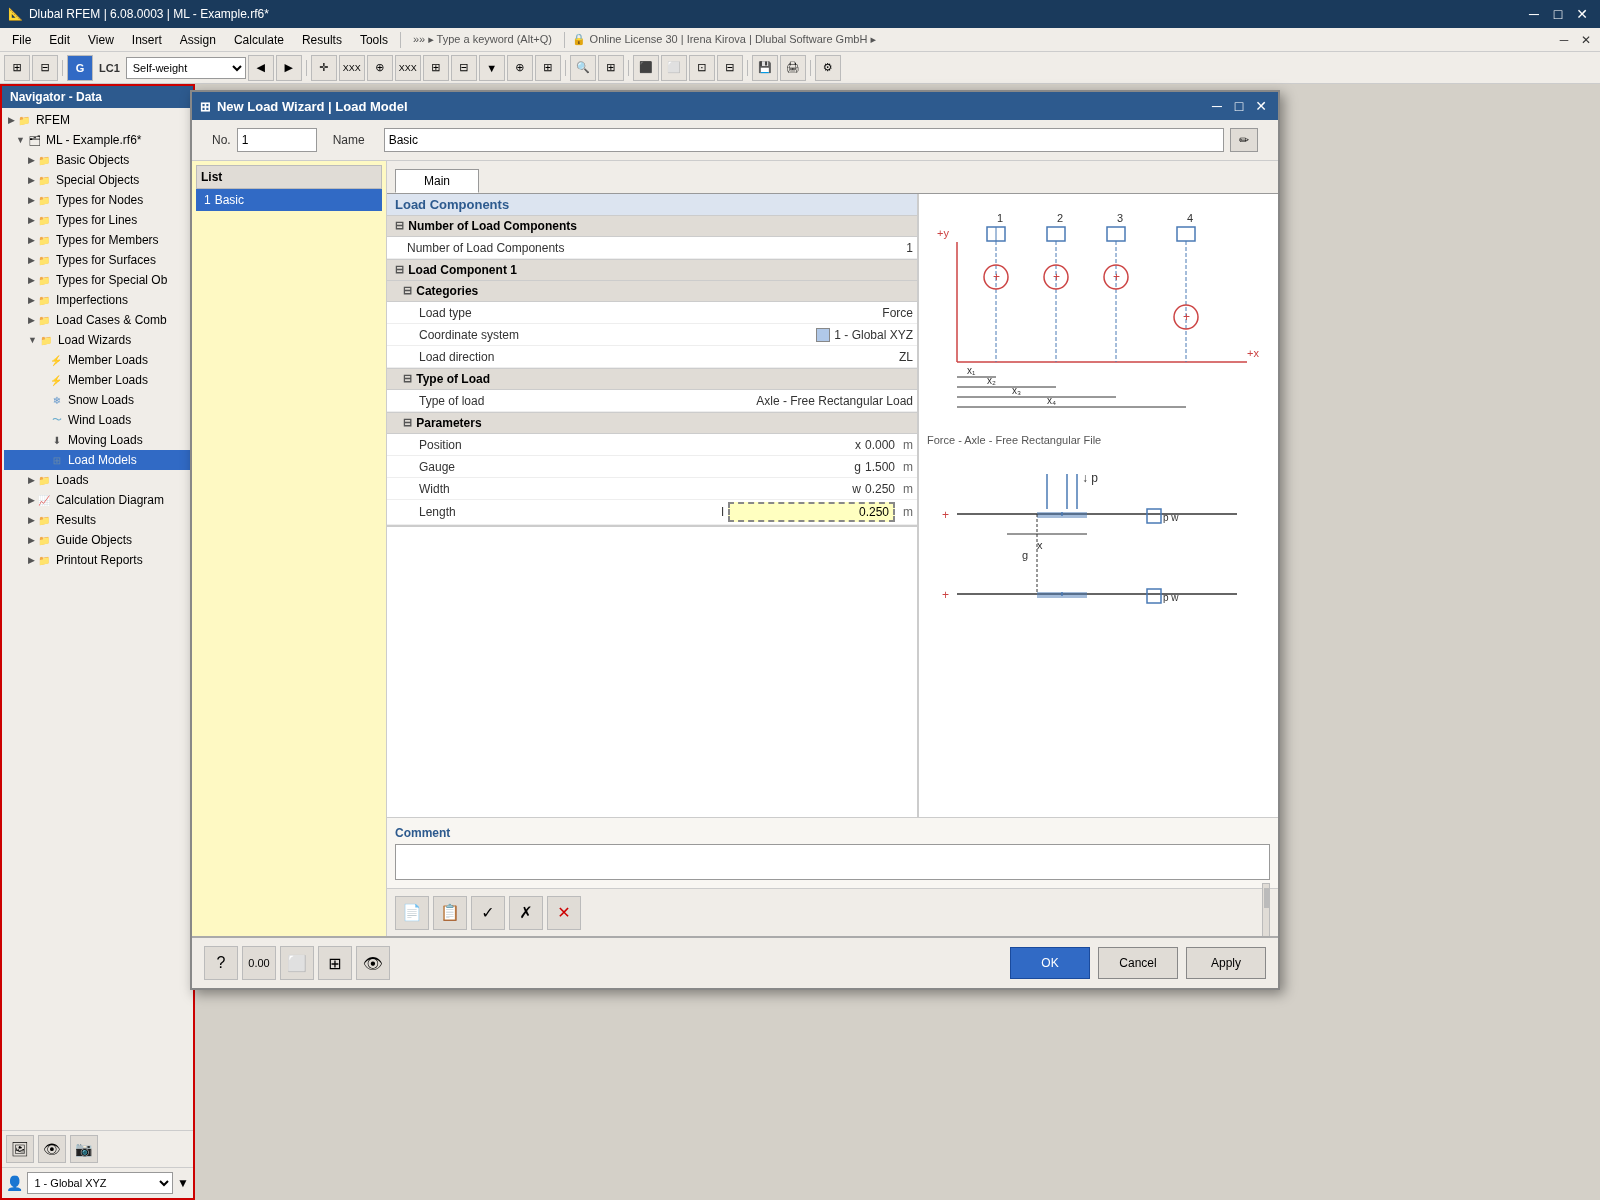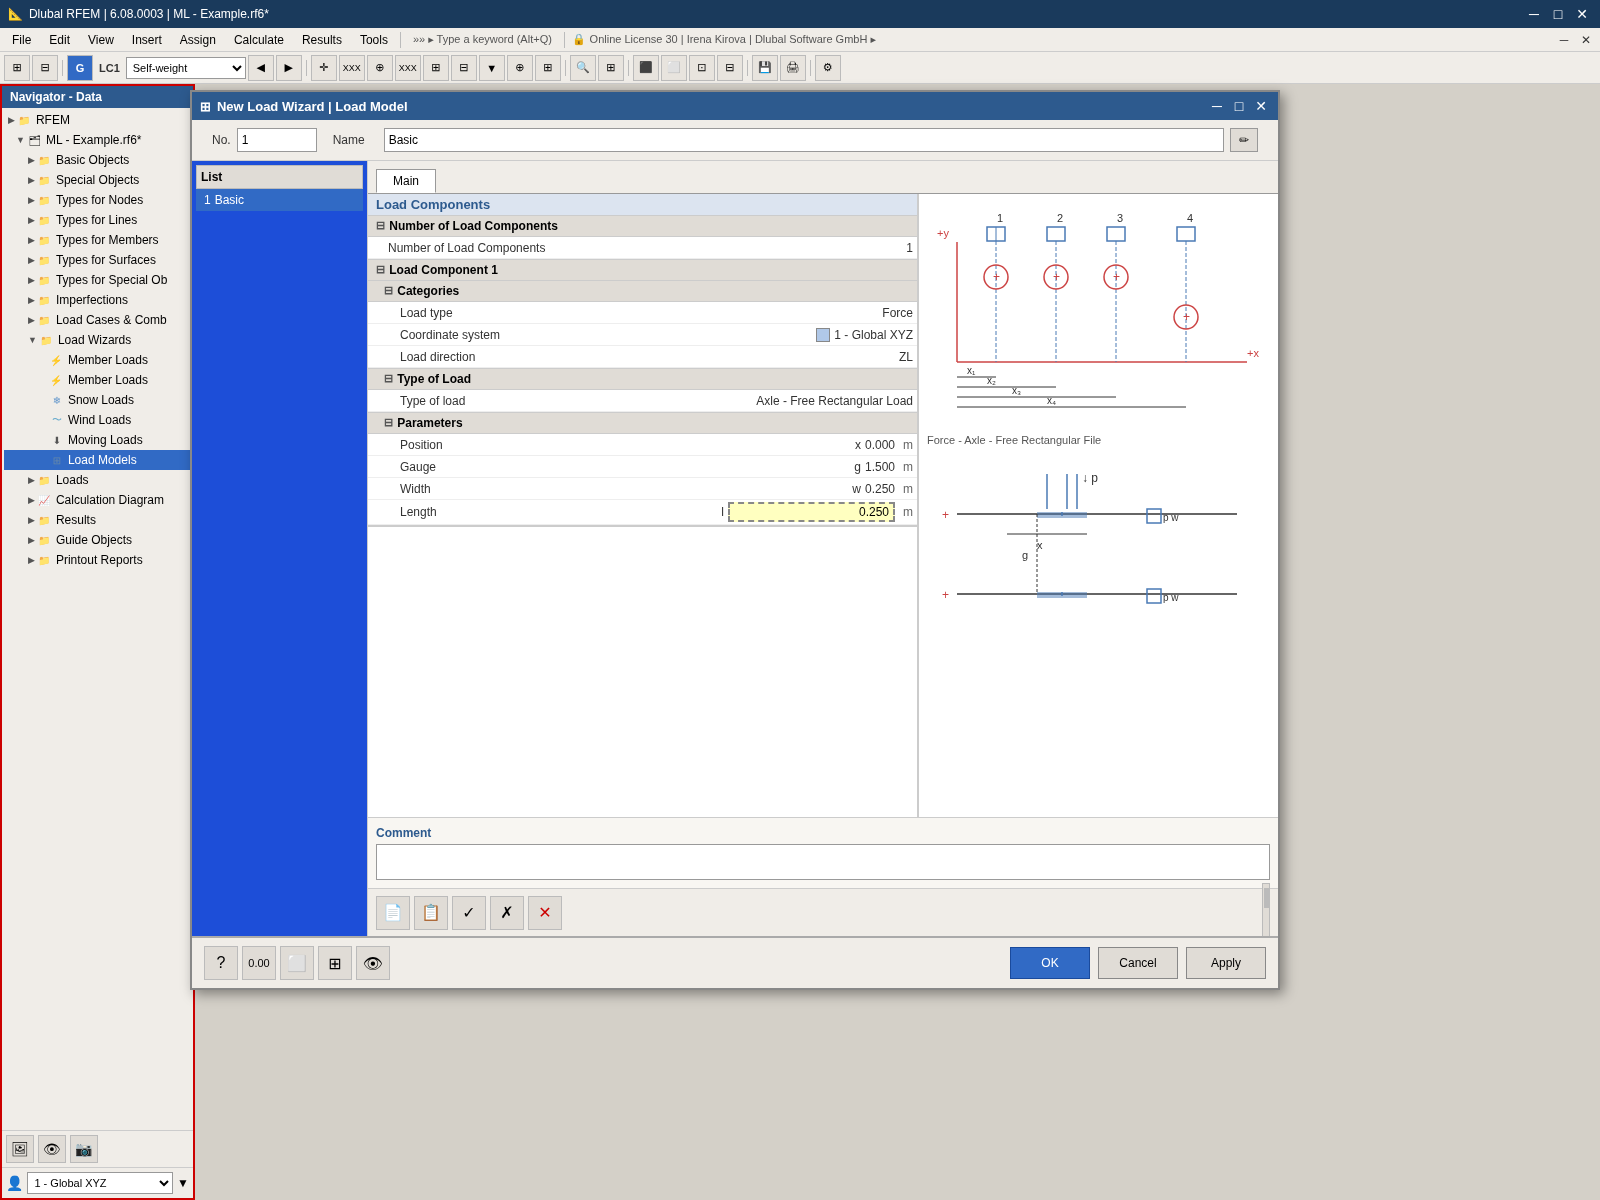--- a/index.html
+++ b/index.html
@@ -44,31 +44,31 @@
     .nav-combo { height: 22px; border: 1px solid #999; background: white; padding: 0 2px; font-size: 11px; flex: 1; }
 
     
     .dialog { position: absolute; top: 90px; left: 190px; width: 1090px; height: 900px; background: #f0ede8; border: 2px solid #888; box-shadow: 4px 4px 12px rgba(0,0,0,0.4); display: flex; flex-direction: column; }
     .dialog-title-bar { background: #2d5a8e; color: white; display: flex; align-items: center; justify-content: space-between; padding: 4px 8px; height: 28px; }
     .dialog-title-left { display: flex; align-items: center; gap: 6px; font-size: 13px; font-weight: bold; }
     .dialog-title-btns { display: flex; gap: 4px; }
     .dialog-title-btn { color: white; cursor: pointer; font-size: 14px; width: 18px; height: 18px; display: flex; align-items: center; justify-content: center; }
 
     
-    .list-panel { width: 176px; border-right: 1px solid #ccc; background: #1d4ed8; padding: 4px; display: flex; flex-direction: column; }
+    .list-panel { width: 195px; border-right: 1px solid #ccc; background: #fef9c3; padding: 4px; display: flex; flex-direction: column; }
     .list-header { font-weight: bold; font-size: 12px; padding: 4px; background: #e0dcd6; border: 1px solid #bbb; }
     .list-item { padding: 4px 8px; cursor: pointer; display: flex; align-items: center; gap: 4px; }
     .list-item.selected { background: #316ac5; color: white; }
     .form-input { height: 24px; border: 1px solid #999; background: white; padding: 0 4px; font-size: 12px; }
     .form-input-name { flex: 1; }
     .edit-btn { width: 28px; height: 24px; background: #e0dcd6; border: 1px solid #999; display: flex; align-items: center; justify-content: center; cursor: pointer; }
 
     
     .tab-bar { display: flex; margin-bottom: 0; }
-    .tab { padding: 4px 16px; border: 1px solid #999; background: #e0dcd6; cursor: pointer; font-size: 12px; border-bottom: none; margin-right: 2px; }
+    .tab { padding: 4px 28px; border: 1px solid #999; background: #e0dcd6; cursor: pointer; font-size: 12px; border-bottom: none; margin-right: 2px; }
     .tab.active { background: white; border-bottom: 1px solid white; z-index: 1; }
 
     
     .prop-section { border-bottom: 1px solid #ccc; }
     .section-header { background: #e0dcd6; padding: 3px 8px; display: flex; align-items: flex-start; gap: 4px; font-weight: bold; font-size: 12px; border-bottom: 1px solid #ccc; }
     .section-collapse { cursor: pointer; font-size: 11px; color: #555; }
     .prop-row { display: flex; align-items: center; border-bottom: 1px solid #eee; min-height: 22px; }
     .prop-name { padding: 3px 8px; color: #333; flex: 1; font-size: 12px; }
     .prop-name.indent1 { padding-left: 20px; }
     .prop-name.indent2 { padding-left: 32px; }

